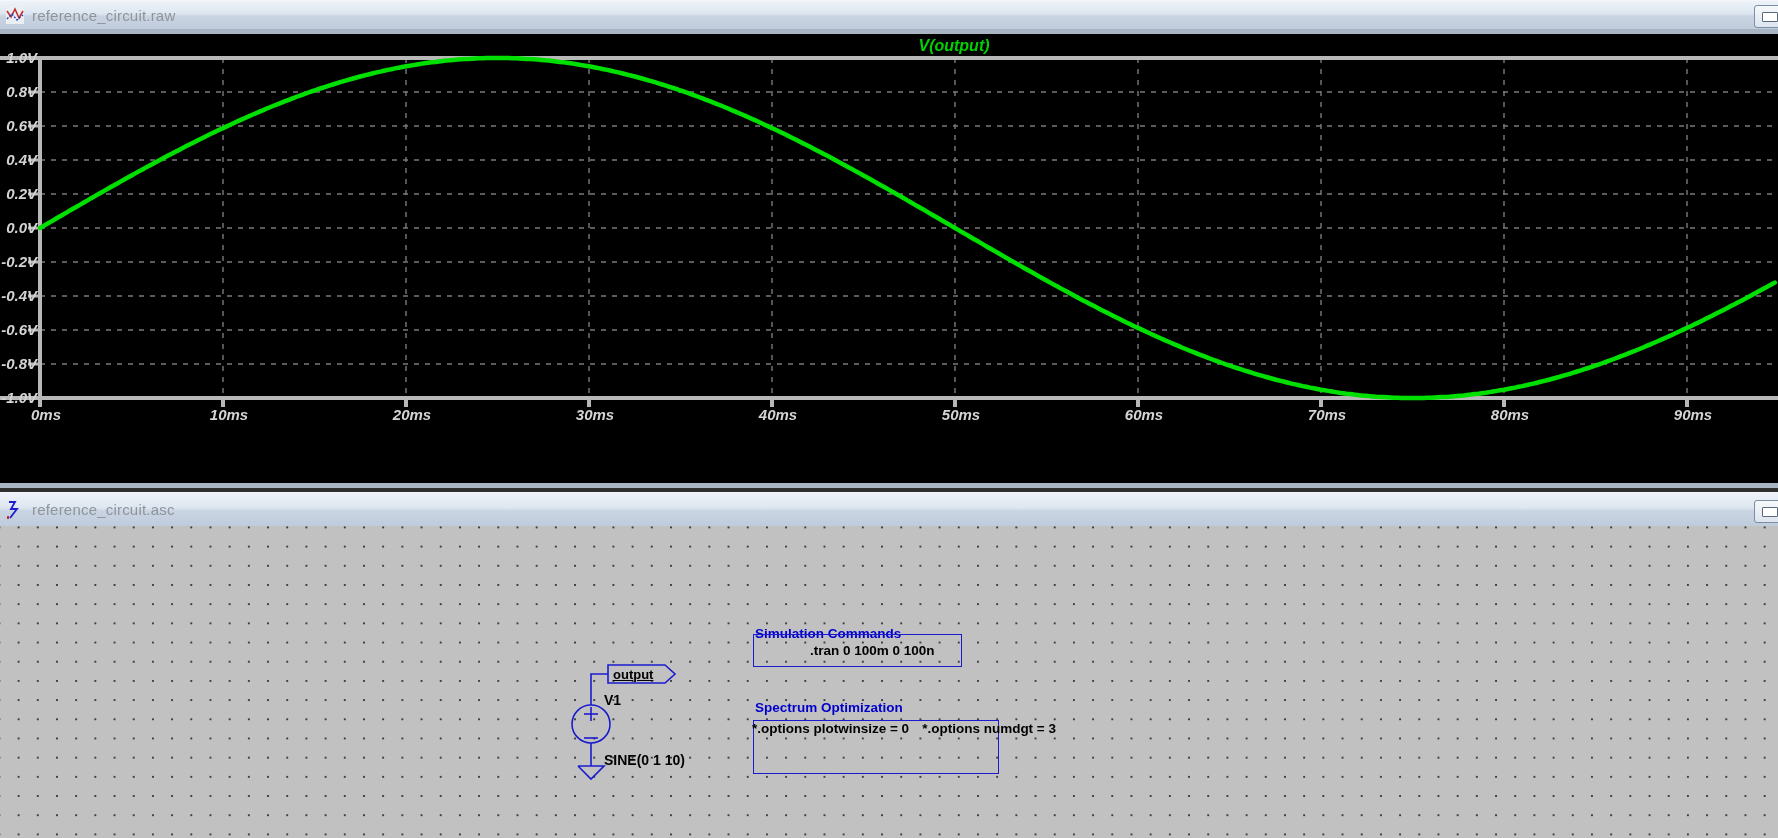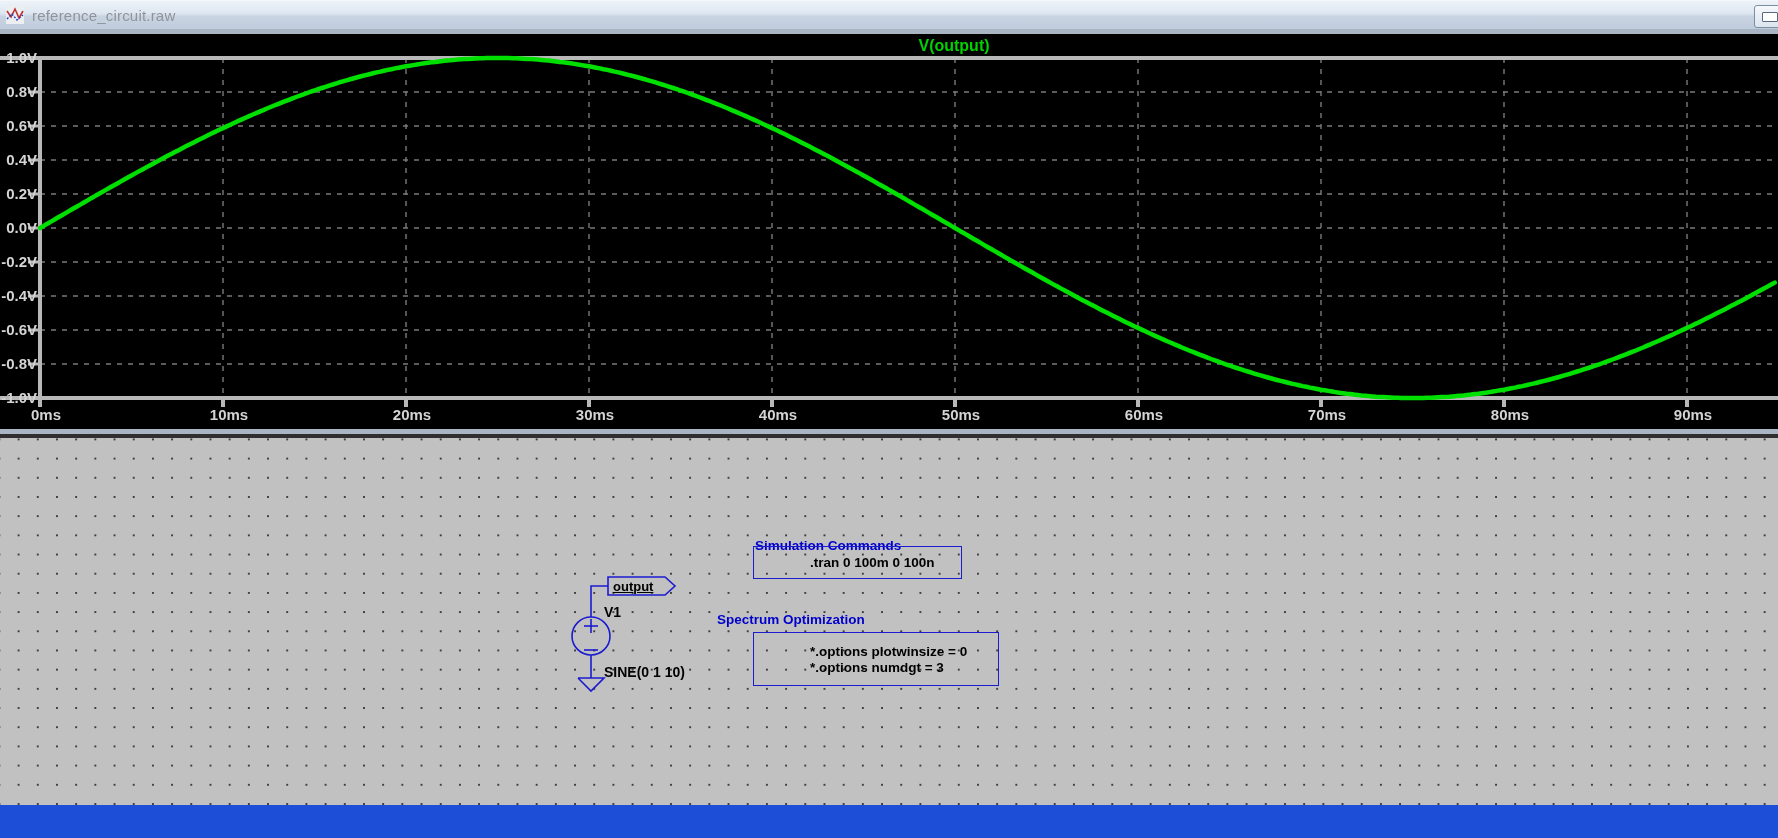--- a/index.html
+++ b/index.html
@@ -1,31 +1,31 @@
 <!DOCTYPE html>
 <html><head>
 <meta charset="utf-8">
 <style>
   html,body{margin:0;padding:0;background:#000;}
   .screen{position:relative;width:1778px;height:838px;overflow:hidden;
-    font-family:"Liberation Sans","DejaVu Sans",sans-serif;background:#1d4ed8;}
+    font-family:"Liberation Sans","DejaVu Sans",sans-serif;background:#fef9c3;}
   
   .titlebar{position:relative;height:28px;
     background:linear-gradient(to bottom,#eef3f9 0%,#dde6f0 45%,#c9d4e2 55%,#bfccdc 100%);
     border-top:1px solid #f4f8fc;display:flex;align-items:center;}
   .titlebar.tall{height:33px;}
   .tb-icon{width:20px;height:20px;margin-left:5px;display:inline-block;}
   .tb-text{margin-left:7px;font-size:15px;color:#8f949b;letter-spacing:.2px;}
   .win-btn{position:absolute;right:-12px;top:4px;width:34px;height:21px;
     border:1px solid #7d8ea2;border-radius:3px;
     background:linear-gradient(to bottom,#f6f9fc,#dce4ee);}
   .win-btn .glyph{position:absolute;left:7px;top:6px;width:14px;height:8px;
     background:#fff;border:1px solid #5a6a7c;border-radius:1px;}
   
-  .plot-wrap{position:relative;width:1778px;height:395px;background:#000;}
+  .plot-wrap{position:relative;width:1778px;height:449px;background:#000;font-style:italic;}
   .plot-wrap svg{position:absolute;left:0;top:0;}
   .strip{height:5px;background:#aab5c3;}
   .separator{height:4px;background:#2f2f2f;}
   
   .schem-canvas{position:relative;width:1778px;height:367px;background-color:#c1c1c1;
     background-image:radial-gradient(circle,#3e3e3e 1px,transparent 1.4px);
     background-size:19.2px 19.2px;background-position:9px 11px;}
   .schem-canvas svg{position:absolute;left:0;top:0;}
   .sch-text{position:absolute;font-weight:bold;color:#000;font-size:14px;white-space:nowrap;text-align:right;}
   .sch-header{position:absolute;font-weight:bold;color:#0000cd;font-size:13.5px;white-space:nowrap;}
@@ -121,20 +121,32 @@
           <path d="M40.0 194.0 L43.7 191.9 L47.3 189.7 L51.0 187.6 L54.6 185.5 L58.3 183.3 L62.0 181.2 L65.6 179.1 L69.3 176.9 L72.9 174.8 L76.6 172.7 L80.3 170.6 L83.9 168.5 L87.6 166.4 L91.2 164.2 L94.9 162.1 L98.6 160.0 L102.2 158.0 L105.9 155.9 L109.5 153.8 L113.2 151.7 L116.9 149.7 L120.5 147.6 L124.2 145.5 L127.8 143.5 L131.5 141.5 L135.2 139.4 L138.8 137.4 L142.5 135.4 L146.1 133.4 L149.8 131.4 L153.5 129.4 L157.1 127.5 L160.8 125.5 L164.4 123.6 L168.1 121.6 L171.8 119.7 L175.4 117.8 L179.1 115.9 L182.7 114.0 L186.4 112.1 L190.1 110.2 L193.7 108.4 L197.4 106.5 L201.0 104.7 L204.7 102.9 L208.4 101.1 L212.0 99.3 L215.7 97.6 L219.3 95.8 L223.0 94.1 L226.7 92.4 L230.3 90.7 L234.0 89.0 L237.6 87.3 L241.3 85.6 L245.0 84.0 L248.6 82.4 L252.3 80.8 L255.9 79.2 L259.6 77.6 L263.3 76.1 L266.9 74.5 L270.6 73.0 L274.2 71.5 L277.9 70.1 L281.6 68.6 L285.2 67.2 L288.9 65.8 L292.5 64.4 L296.2 63.0 L299.9 61.7 L303.5 60.3 L307.2 59.0 L310.8 57.7 L314.5 56.5 L318.2 55.2 L321.8 54.0 L325.5 52.8 L329.1 51.6 L332.8 50.5 L336.5 49.3 L340.1 48.2 L343.8 47.1 L347.4 46.1 L351.1 45.0 L354.8 44.0 L358.4 43.0 L362.1 42.0 L365.7 41.1 L369.4 40.2 L373.1 39.3 L376.7 38.4 L380.4 37.6 L384.0 36.7 L387.7 35.9 L391.4 35.2 L395.0 34.4 L398.7 33.7 L402.3 33.0 L406.0 32.3 L409.7 31.7 L413.3 31.1 L417.0 30.5 L420.6 29.9 L424.3 29.3 L428.0 28.8 L431.6 28.3 L435.3 27.9 L438.9 27.4 L442.6 27.0 L446.3 26.6 L449.9 26.3 L453.6 25.9 L457.2 25.6 L460.9 25.3 L464.6 25.1 L468.2 24.9 L471.9 24.7 L475.5 24.5 L479.2 24.3 L482.9 24.2 L486.5 24.1 L490.2 24.1 L493.8 24.0 L497.5 24.0 L501.2 24.0 L504.8 24.1 L508.5 24.1 L512.1 24.2 L515.8 24.3 L519.5 24.5 L523.1 24.7 L526.8 24.9 L530.4 25.1 L534.1 25.3 L537.8 25.6 L541.4 25.9 L545.1 26.3 L548.7 26.6 L552.4 27.0 L556.1 27.4 L559.7 27.9 L563.4 28.3 L567.0 28.8 L570.7 29.3 L574.4 29.9 L578.0 30.5 L581.7 31.1 L585.3 31.7 L589.0 32.3 L592.7 33.0 L596.3 33.7 L600.0 34.4 L603.6 35.2 L607.3 35.9 L611.0 36.7 L614.6 37.6 L618.3 38.4 L621.9 39.3 L625.6 40.2 L629.3 41.1 L632.9 42.0 L636.6 43.0 L640.2 44.0 L643.9 45.0 L647.6 46.1 L651.2 47.1 L654.9 48.2 L658.5 49.3 L662.2 50.5 L665.9 51.6 L669.5 52.8 L673.2 54.0 L676.8 55.2 L680.5 56.5 L684.2 57.7 L687.8 59.0 L691.5 60.3 L695.1 61.7 L698.8 63.0 L702.5 64.4 L706.1 65.8 L709.8 67.2 L713.4 68.6 L717.1 70.1 L720.8 71.5 L724.4 73.0 L728.1 74.5 L731.7 76.1 L735.4 77.6 L739.1 79.2 L742.7 80.8 L746.4 82.4 L750.0 84.0 L753.7 85.6 L757.4 87.3 L761.0 89.0 L764.7 90.7 L768.3 92.4 L772.0 94.1 L775.7 95.8 L779.3 97.6 L783.0 99.3 L786.6 101.1 L790.3 102.9 L794.0 104.7 L797.6 106.5 L801.3 108.4 L804.9 110.2 L808.6 112.1 L812.3 114.0 L815.9 115.9 L819.6 117.8 L823.2 119.7 L826.9 121.6 L830.6 123.6 L834.2 125.5 L837.9 127.5 L841.5 129.4 L845.2 131.4 L848.9 133.4 L852.5 135.4 L856.2 137.4 L859.8 139.4 L863.5 141.5 L867.2 143.5 L870.8 145.5 L874.5 147.6 L878.1 149.7 L881.8 151.7 L885.5 153.8 L889.1 155.9 L892.8 158.0 L896.4 160.0 L900.1 162.1 L903.8 164.2 L907.4 166.4 L911.1 168.5 L914.7 170.6 L918.4 172.7 L922.1 174.8 L925.7 176.9 L929.4 179.1 L933.0 181.2 L936.7 183.3 L940.4 185.5 L944.0 187.6 L947.7 189.7 L951.3 191.9 L955.0 194.0 L958.7 196.1 L962.3 198.3 L966.0 200.4 L969.6 202.5 L973.3 204.7 L977.0 206.8 L980.6 208.9 L984.3 211.1 L987.9 213.2 L991.6 215.3 L995.3 217.4 L998.9 219.5 L1002.6 221.6 L1006.2 223.8 L1009.9 225.9 L1013.6 228.0 L1017.2 230.0 L1020.9 232.1 L1024.5 234.2 L1028.2 236.3 L1031.9 238.3 L1035.5 240.4 L1039.2 242.5 L1042.8 244.5 L1046.5 246.5 L1050.2 248.6 L1053.8 250.6 L1057.5 252.6 L1061.1 254.6 L1064.8 256.6 L1068.5 258.6 L1072.1 260.5 L1075.8 262.5 L1079.4 264.4 L1083.1 266.4 L1086.8 268.3 L1090.4 270.2 L1094.1 272.1 L1097.7 274.0 L1101.4 275.9 L1105.1 277.8 L1108.7 279.6 L1112.4 281.5 L1116.0 283.3 L1119.7 285.1 L1123.4 286.9 L1127.0 288.7 L1130.7 290.4 L1134.3 292.2 L1138.0 293.9 L1141.7 295.6 L1145.3 297.3 L1149.0 299.0 L1152.6 300.7 L1156.3 302.4 L1160.0 304.0 L1163.6 305.6 L1167.3 307.2 L1170.9 308.8 L1174.6 310.4 L1178.3 311.9 L1181.9 313.5 L1185.6 315.0 L1189.2 316.5 L1192.9 317.9 L1196.6 319.4 L1200.2 320.8 L1203.9 322.2 L1207.5 323.6 L1211.2 325.0 L1214.9 326.3 L1218.5 327.7 L1222.2 329.0 L1225.8 330.3 L1229.5 331.5 L1233.2 332.8 L1236.8 334.0 L1240.5 335.2 L1244.1 336.4 L1247.8 337.5 L1251.5 338.7 L1255.1 339.8 L1258.8 340.9 L1262.4 341.9 L1266.1 343.0 L1269.8 344.0 L1273.4 345.0 L1277.1 346.0 L1280.7 346.9 L1284.4 347.8 L1288.1 348.7 L1291.7 349.6 L1295.4 350.4 L1299.0 351.3 L1302.7 352.1 L1306.4 352.8 L1310.0 353.6 L1313.7 354.3 L1317.3 355.0 L1321.0 355.7 L1324.7 356.3 L1328.3 356.9 L1332.0 357.5 L1335.6 358.1 L1339.3 358.7 L1343.0 359.2 L1346.6 359.7 L1350.3 360.1 L1353.9 360.6 L1357.6 361.0 L1361.3 361.4 L1364.9 361.7 L1368.6 362.1 L1372.2 362.4 L1375.9 362.7 L1379.6 362.9 L1383.2 363.1 L1386.9 363.3 L1390.5 363.5 L1394.2 363.7 L1397.9 363.8 L1401.5 363.9 L1405.2 363.9 L1408.8 364.0 L1412.5 364.0 L1416.2 364.0 L1419.8 363.9 L1423.5 363.9 L1427.1 363.8 L1430.8 363.7 L1434.5 363.5 L1438.1 363.3 L1441.8 363.1 L1445.4 362.9 L1449.1 362.7 L1452.8 362.4 L1456.4 362.1 L1460.1 361.7 L1463.7 361.4 L1467.4 361.0 L1471.1 360.6 L1474.7 360.1 L1478.4 359.7 L1482.0 359.2 L1485.7 358.7 L1489.4 358.1 L1493.0 357.5 L1496.7 356.9 L1500.3 356.3 L1504.0 355.7 L1507.7 355.0 L1511.3 354.3 L1515.0 353.6 L1518.6 352.8 L1522.3 352.1 L1526.0 351.3 L1529.6 350.4 L1533.3 349.6 L1536.9 348.7 L1540.6 347.8 L1544.3 346.9 L1547.9 346.0 L1551.6 345.0 L1555.2 344.0 L1558.9 343.0 L1562.6 341.9 L1566.2 340.9 L1569.9 339.8 L1573.5 338.7 L1577.2 337.5 L1580.9 336.4 L1584.5 335.2 L1588.2 334.0 L1591.8 332.8 L1595.5 331.5 L1599.2 330.3 L1602.8 329.0 L1606.5 327.7 L1610.1 326.3 L1613.8 325.0 L1617.5 323.6 L1621.1 322.2 L1624.8 320.8 L1628.4 319.4 L1632.1 317.9 L1635.8 316.5 L1639.4 315.0 L1643.1 313.5 L1646.7 311.9 L1650.4 310.4 L1654.1 308.8 L1657.7 307.2 L1661.4 305.6 L1665.0 304.0 L1668.7 302.4 L1672.4 300.7 L1676.0 299.0 L1679.7 297.3 L1683.3 295.6 L1687.0 293.9 L1690.7 292.2 L1694.3 290.4 L1698.0 288.7 L1701.6 286.9 L1705.3 285.1 L1709.0 283.3 L1712.6 281.5 L1716.3 279.6 L1719.9 277.8 L1723.6 275.9 L1727.3 274.0 L1730.9 272.1 L1734.6 270.2 L1738.2 268.3 L1741.9 266.4 L1745.6 264.4 L1749.2 262.5 L1752.9 260.5 L1756.5 258.6 L1760.2 256.6 L1763.9 254.6 L1767.5 252.6 L1771.2 250.6 L1774.8 248.6" stroke="#00e000" stroke-width="4.5" fill="none" stroke-linecap="round" stroke-linejoin="round"></path>
           <text x="954" y="17" fill="#00d200" text-anchor="middle" font-size="16" font-weight="bold">V(output)</text>
         </svg>
     </div>
     <div class="strip"></div>
   </section>
 
   <div class="separator"></div>
 
   <section>
+    <div class="titlebar tall">
+      <span class="tb-icon">
+        <svg width="20" height="20" viewBox="0 0 20 20">
+          <path d="M4 2 L10 2 L6 9 L12 9 L5 18" stroke="#1b1bd0" stroke-width="1.8" fill="none"></path>
+          <path d="M3 16 L3 19" stroke="#c03030" stroke-width="2" fill="none"></path>
+        </svg>
+      </span>
+      <span class="tb-text">reference_circuit.asc</span>
+      <div class="win-btn" style="top:7px">
+          <span class="glyph"></span>
+        </div>
+    </div>
     <div class="schem-canvas">
 
       <svg width="1778" height="367">
         <g stroke="#1b1bd0" stroke-width="1.6" fill="none">
 
           <polygon points="608,139 665,139 675,148 665,157 608,157"></polygon>
 
           <polyline points="608,148 591,148 591,179"></polyline>
           <line x1="591" y1="217" x2="591" y2="240"></line>
 
@@ -151,20 +163,20 @@
 
       <div class="net-label-text" style="left:613px;top:141px;">output</div>
       <div class="sch-text" style="left:604px;top:166px;">V1</div>
       <div class="sch-text" style="left:604px;top:226px;">SINE(0 1 10)</div>
 
       <div class="sch-header" style="left:755px;top:100px;">Simulation Commands</div>
       <div class="dir-box" style="left:753px;top:108px;width:163px;height:31px;display:flex;align-items:center;">
         <span class="dir-line">.tran 0 100m 0 100n</span>
       </div>
 
-      <div class="sch-header" style="left:717px;top:174px;">Spectrum Optimization</div>
-      <div class="dir-box" style="left:753px;top:194px;width:200px;height:52px;display:flex;flex-direction:column;justify-content:center;gap:1px;">
+      <div class="sch-header" style="left:755px;top:174px;">Spectrum Optimization</div>
+      <div class="dir-box" style="left:753px;top:194px;width:200px;height:52px;display:flex;flex-direction:row;justify-content:center;gap:1px;">
         <span class="dir-line">*.options plotwinsize = 0</span>
         <span class="dir-line">*.options numdgt = 3</span>
       </div>
     </div>
   </section>
 </div>
 
 </body></html>

